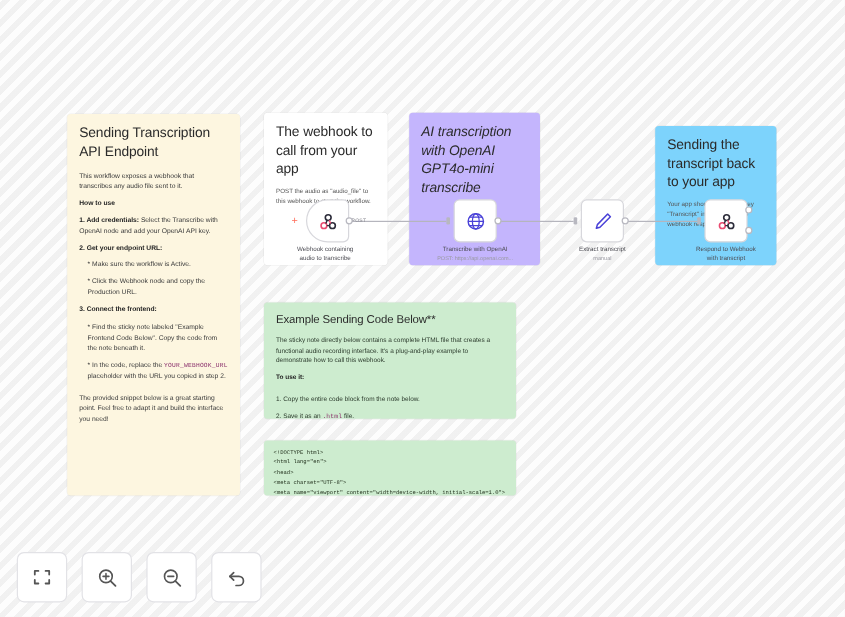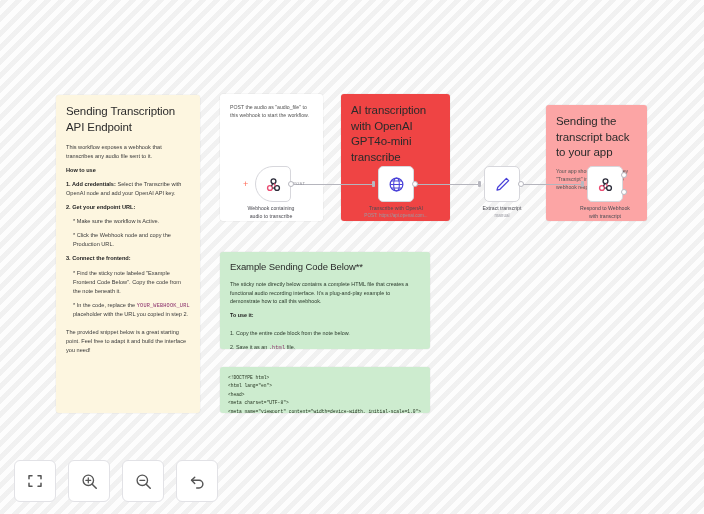--- a/index.html
+++ b/index.html
@@ -60,26 +60,27 @@
     background: #fdf6e0;
   }
   
   #note-webhook {
     left: 220px; top: 94px; width: 103px; height: 127px;
     background: #ffffff;
   }
   
   #note-ai {
     left: 341px; top: 94px; width: 109px; height: 127px;
-    background: #ef4444;
+    background: #c4b5fd;
+    font-style: italic;
   }
   
   #note-respond {
     left: 546px; top: 105px; width: 101px; height: 116px;
-    background: #fca5a5;
+    background: #7dd3fc;
   }
   #note-webhook h2, #note-ai h2, #note-respond h2 { margin-bottom: 6px; }
   #note-webhook .body, #note-ai .body, #note-respond .body { font-size: 5.2px; color: #555; }
 
   
   #note-frontend {
     left: 220px; top: 252px; width: 210px; height: 97px;
     background: #cdeccf;
   }
   #note-frontend h2 { font-size: 9.5px; margin-bottom: 6px; }
@@ -183,20 +184,21 @@
       <p class="sub">*  Click the Webhook node and copy the Production URL.</p>
       <p><b>3.  Connect the frontend:</b></p>
       <p class="sub">*  Find the sticky note labeled "Example Frontend Code Below". Copy the code from the note beneath it.</p>
       <p class="sub"><span>*  In the code, replace the </span><code class="inline">YOUR_WEBHOOK_URL</code><span> placeholder with the URL you copied in step 2.</span></p>
       <div class="spacer"></div>
       <p>The provided snippet below is a great starting point. Feel free to adapt it and build the interface you need!</p>
     </div>
   </div>
 
   <div class="sticky" id="note-webhook">
+    <h2>The webhook to call from your app</h2>
     <div class="body">
       <p>POST the audio as "audio_file" to this webhook to start the workflow.</p>
     </div>
   </div>
 
   <div class="sticky" id="note-ai">
     <h2>AI transcription with OpenAI GPT4o-mini transcribe</h2>
   </div>
 
   <div class="sticky" id="note-respond">

